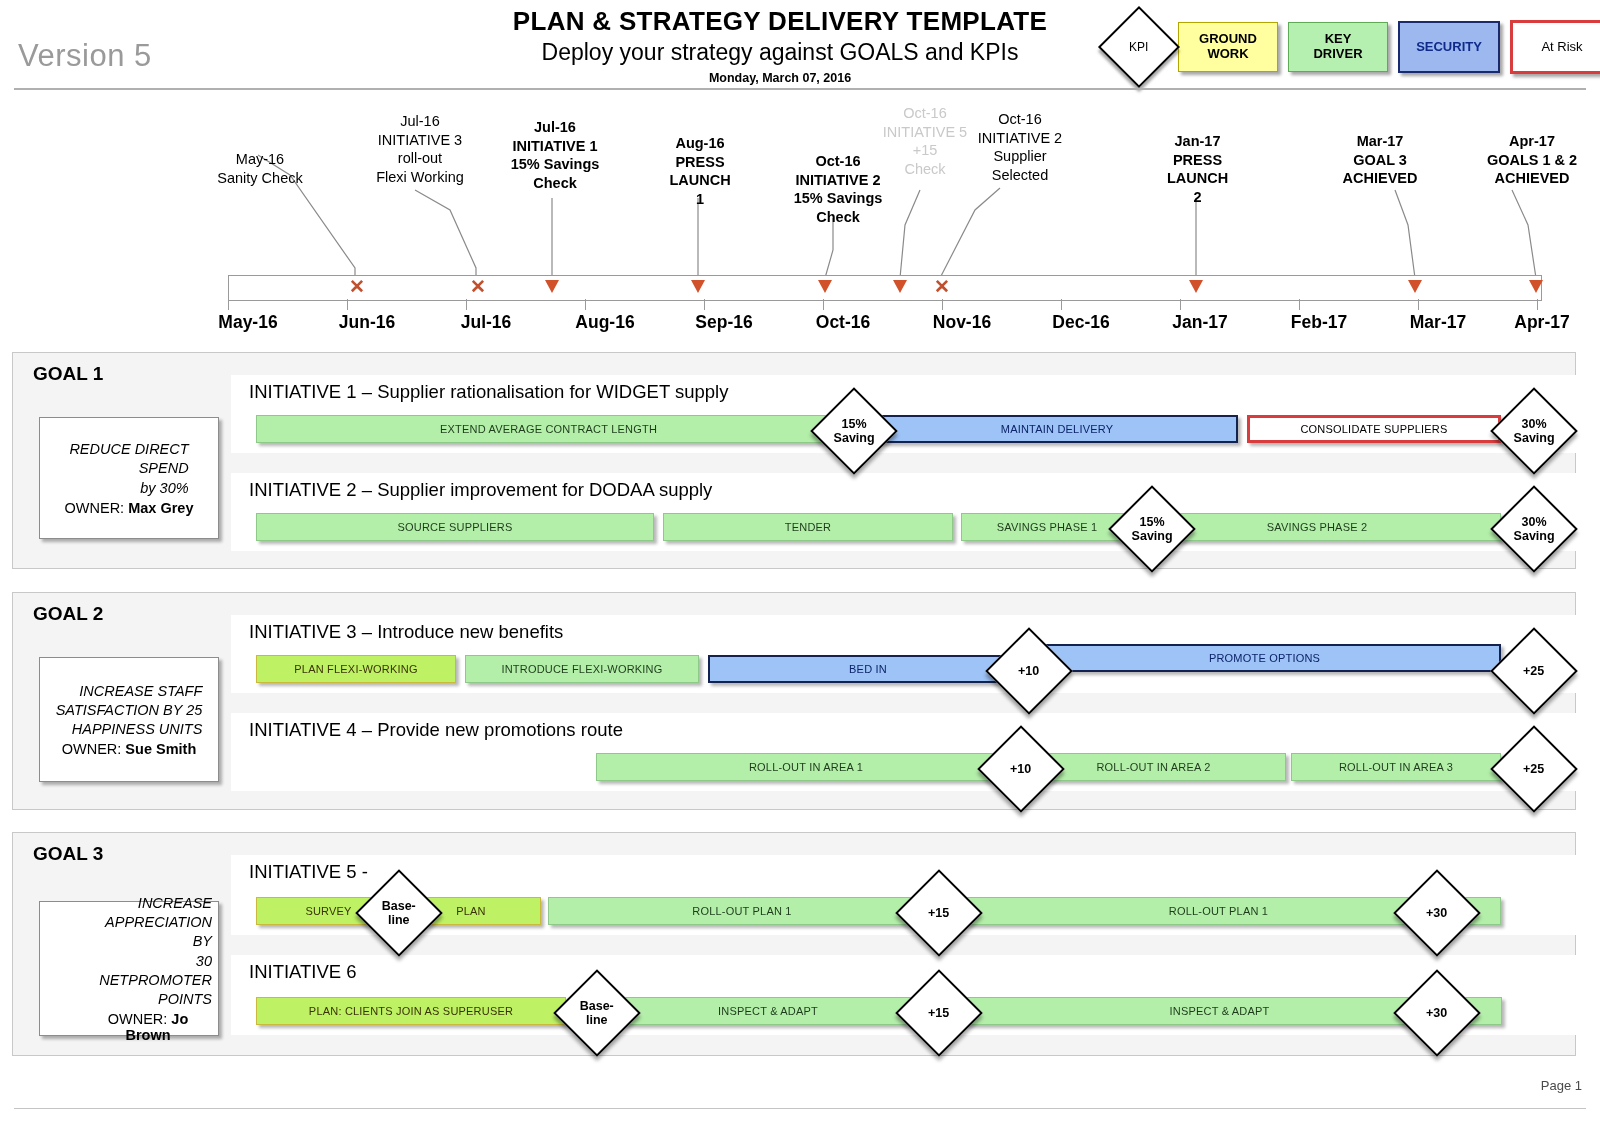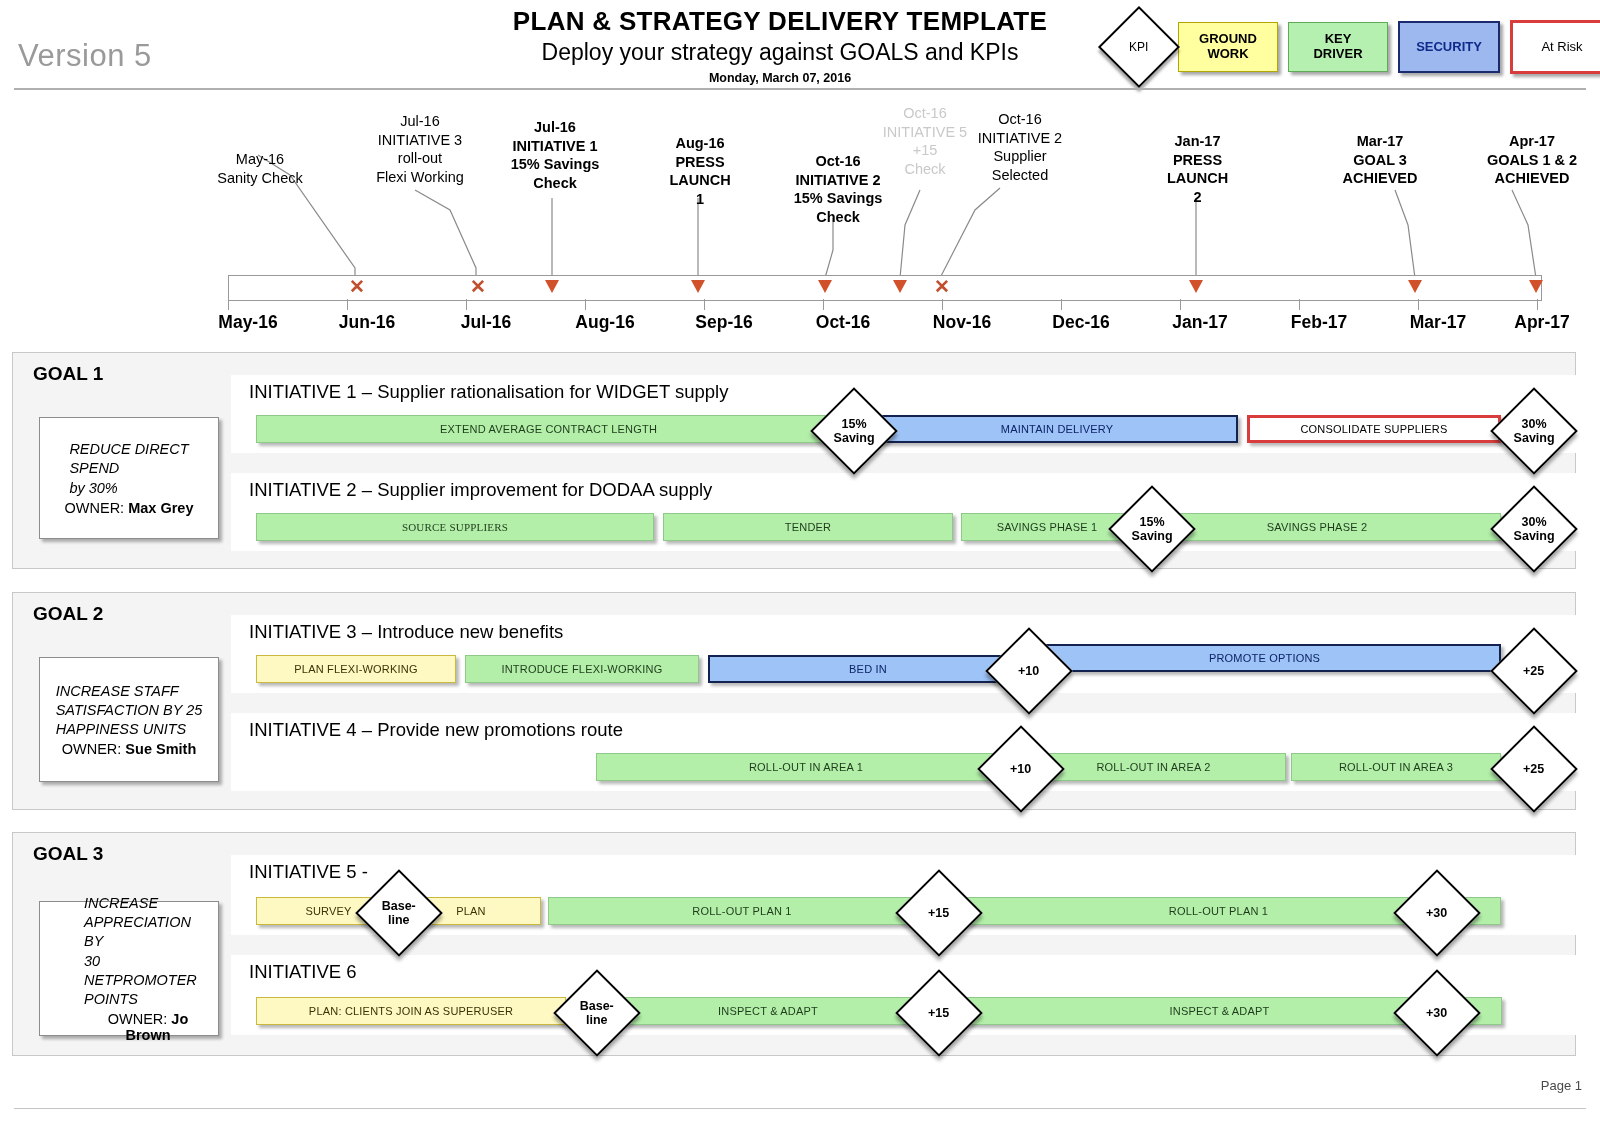--- a/index.html
+++ b/index.html
@@ -62,35 +62,35 @@
 
   
   .goal{position:absolute;left:12px;width:1562px;background:#f4f4f4;border:1px solid #c8c8c8;}
   .goal-title{position:absolute;left:20px;top:10px;font-size:19px;font-weight:bold;}
   .goal-card{
     position:absolute;left:26px;width:180px;background:#fff;border:1px solid #8c8c8c;
     box-shadow:3px 3px 3px rgba(0,0,0,.3);
     display:flex;flex-direction:column;align-items:center;justify-content:center;
     padding:10px 6px;box-sizing:border-box;
   }
-  .goal-card .desc{font-style:italic;font-size:14.5px;text-align:left;line-height:1.32;}
+  .goal-card .desc{font-style:italic;font-size:14.5px;text-align:right;line-height:1.32;}
   .goal-card .owner{font-size:14.5px;margin-top:2px;text-align:center;}
   .goal-card .owner b{font-weight:bold;}
 
   .lane{position:absolute;left:218px;width:1346px;background:#fff;}
   .lane-title{position:absolute;left:18px;top:6px;font-size:18.5px;white-space:nowrap;}
 
   .bar{
     position:absolute;height:28px;box-sizing:border-box;
     display:flex;align-items:center;justify-content:center;
     font-size:11px;letter-spacing:.2px;
     box-shadow:3px 3px 3px rgba(0,0,0,.28);
   }
   .bar.green{background:#b4efaa;border:1px solid #8ec98a;color:#1d3b1a;}
-  .bar.yellow{background:#fef9c3;border:1px solid #c9b93c;color:#3a3306;}
+  .bar.yellow{background:#bef264;border:1px solid #c9b93c;color:#3a3306;}
   .bar.blue{background:#9dc3f7;border:2px solid #14224f;color:#0d2468;}
   .bar.risk{background:#ffffff;border:3px solid #d93c3c;color:#000;}
 
   .dia{
     position:absolute;width:58px;height:58px;background:#fff;border:2px solid #000;
     transform:rotate(45deg);box-shadow:3px 3px 4px rgba(0,0,0,.35);
     display:flex;align-items:center;justify-content:center;z-index:5;
   }
   .dia > span{
     transform:rotate(-45deg);font-size:12.5px;text-align:center;line-height:1.15;
@@ -245,21 +245,21 @@
       <div class="dia" style="left:592px;top:25px;">
         <span><b>15%</b><br><b>Saving</b></span>
       </div>
       <div class="dia" style="left:1272px;top:25px;">
         <span><b>30%</b><br><b>Saving</b></span>
       </div>
     </div>
 
     <div class="lane" style="top:120px;height:78px;">
       <div class="lane-title">INITIATIVE 2 – Supplier improvement for DODAA supply</div>
-      <div class="bar green" style="left:25px;top:40px;width:398px;font-family:Liberation Serif, serif;">SOURCE SUPPLIERS</div>
+      <div class="bar green" style="left:25px;top:40px;width:398px;">SOURCE SUPPLIERS</div>
       <div class="bar green" style="left:432px;top:40px;width:290px;">TENDER</div>
       <div class="bar green" style="left:730px;top:40px;width:172px;">SAVINGS PHASE 1</div>
       <div class="bar green" style="left:902px;top:40px;width:368px;">SAVINGS PHASE 2</div>
       <div class="dia" style="left:890px;top:25px;">
         <span><b>15%</b><br><b>Saving</b></span>
       </div>
       <div class="dia" style="left:1272px;top:25px;">
         <span><b>30%</b><br><b>Saving</b></span>
       </div>
     </div>

